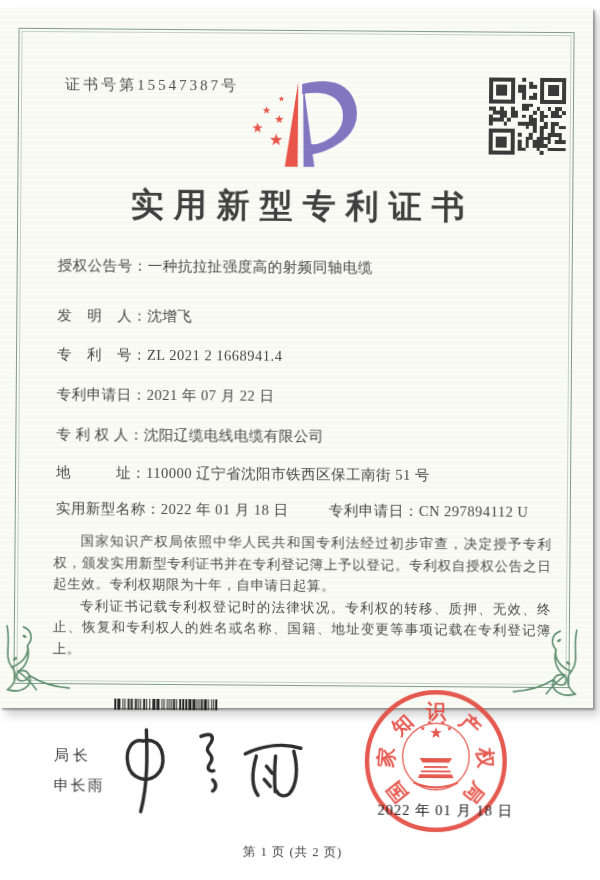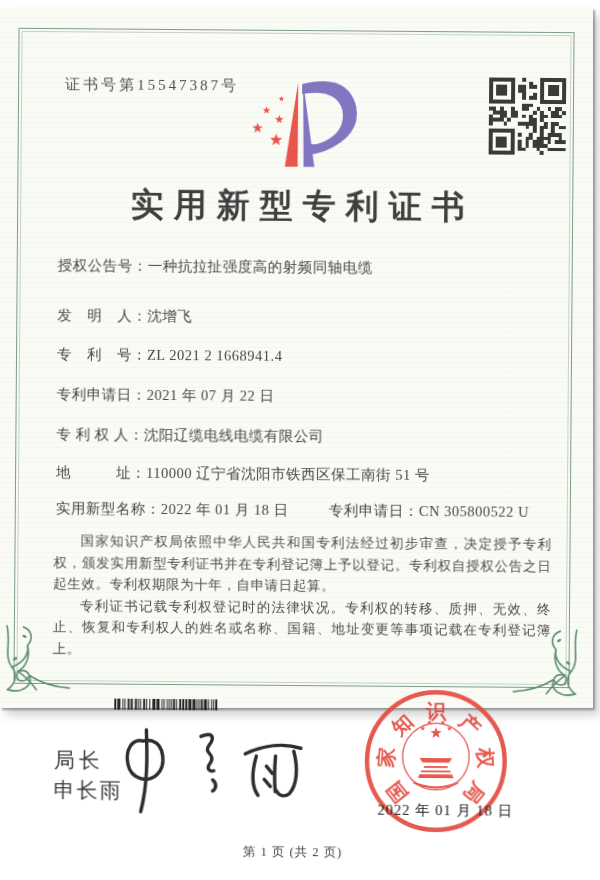--- a/index.html
+++ b/index.html
@@ -48,22 +48,22 @@
   .f0{top:250px;} .f1{top:300px;} .f2{top:339px;} .f3{top:379px;}
   .f4{top:419px;} .f5{top:457px;} .grant-row{top:493px;}
   .grant-no{position:absolute;left:273px;top:0;white-space:nowrap;}
   .body-text{
     position:absolute;left:55px;right:40px;top:524px;
     font-size:13.5px;line-height:21.5px;color:#4d4d4d;letter-spacing:0.6px;
     text-align:justify;
   }
   .body-text p{margin:0;text-indent:2em;}
   .barcode{position:absolute;left:117px;top:692px;width:103px;height:11px;}
-  .signer-role{position:absolute;left:57px;top:740px;font-size:21px;letter-spacing:4px;color:#3c3c3c;}
-  .signer-name{position:absolute;left:57px;top:770px;font-size:21px;letter-spacing:2px;color:#3c3c3c;}
+  .signer-role{position:absolute;left:57px;top:740px;font-size:15px;letter-spacing:4px;color:#3c3c3c;}
+  .signer-name{position:absolute;left:57px;top:770px;font-size:15px;letter-spacing:2px;color:#3c3c3c;}
   .signature{position:absolute;left:112px;top:716px;width:208px;height:96px;}
   .seal{position:absolute;left:365px;top:678px;width:148px;height:148px;opacity:.9;mix-blend-mode:multiply;}
   .seal-date{
     position:absolute;left:381px;top:792px;font-size:14.5px;color:#1c1c1c;
     letter-spacing:1px;white-space:nowrap;z-index:3;
   }
   .page-footer{
     position:absolute;left:0;top:836px;width:100%;text-align:center;
     font-size:12.5px;color:#3e3e3e;letter-spacing:1px;
   }
@@ -246,21 +246,21 @@
 
       <div class="field f0"><span>授权公告号：</span><span>一种抗拉扯强度高的射频同轴电缆</span></div>
       <div class="field f1"><span>发　明　人：</span><span>沈增飞</span></div>
       <div class="field f2"><span>专　利　号：</span><span>ZL 2021 2 1668941.4</span></div>
       <div class="field f3"><span>专利申请日：</span><span>2021 年 07 月 22 日</span></div>
       <div class="field f4"><span>专 利 权 人：</span><span>沈阳辽缆电线电缆有限公司</span></div>
       <div class="field f5"><span>地　　　址：</span><span>110000 辽宁省沈阳市铁西区保工南街 51 号</span></div>
 
       <div class="field grant-row">
         <span><span>实用新型名称：</span><span>2022 年 01 月 18 日</span></span>
-        <span class="grant-no"><span>专利申请日：</span><span>CN 305800522 U</span></span>
+        <span class="grant-no"><span>专利申请日：</span><span>CN 297894112 U</span></span>
       </div>
 
       <div class="body-text">
         <p>国家知识产权局依照中华人民共和国专利法经过初步审查，决定授予专利权，颁发实用新型专利证书并在专利登记簿上予以登记。专利权自授权公告之日起生效。专利权期限为十年，自申请日起算。</p>
         <p>专利证书记载专利权登记时的法律状况。专利权的转移、质押、无效、终止、恢复和专利权人的姓名或名称、国籍、地址变更等事项记载在专利登记簿上。</p>
       </div>
 
       <svg class="barcode" viewBox="0 0 100 12" preserveAspectRatio="none">
         <g>
             <rect x="0" y="0" width="2" height="12" fill="#262626"></rect>

